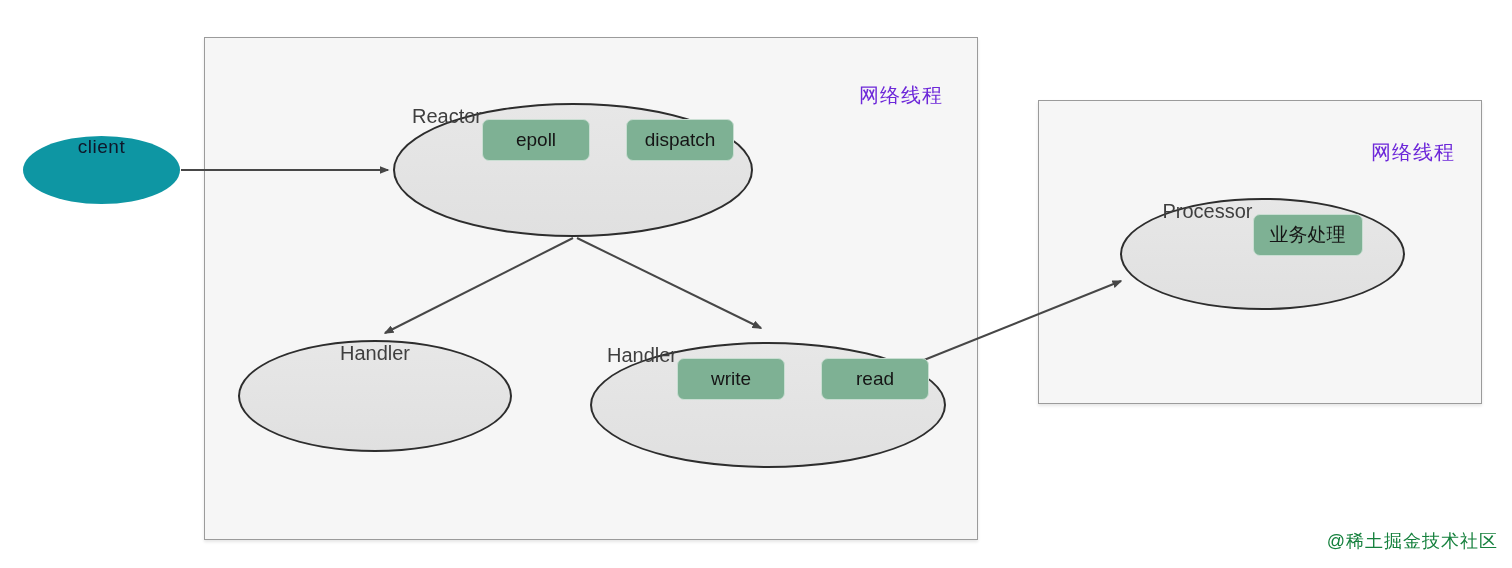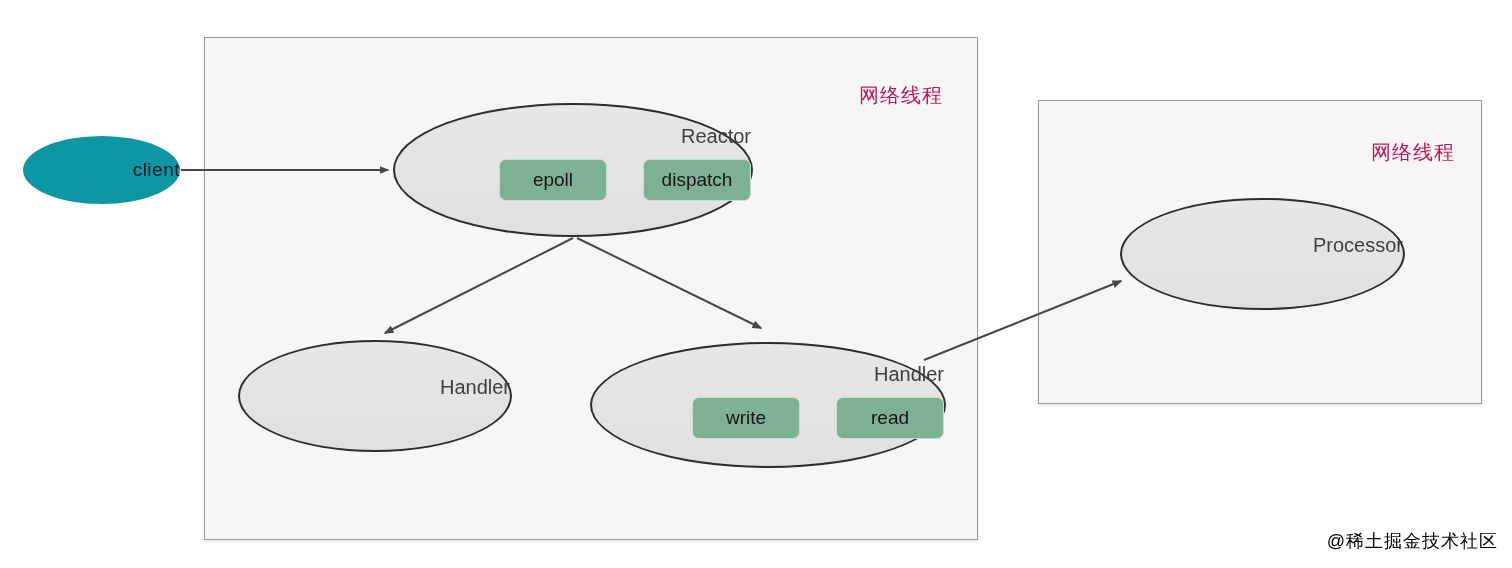--- a/index.html
+++ b/index.html
@@ -14,40 +14,40 @@
     background: #f6f6f6;
     border: 1px solid #9b9b9b;
     box-shadow: 0 2px 3px rgba(0,0,0,0.10);
     z-index: 1;
   }
   .region-network { left: 204px; top: 37px;  width: 774px; height: 503px; }
   .region-logic   { left: 1038px; top: 100px; width: 444px; height: 304px; }
   .region-label {
     position: absolute;
     font-size: 20px;
-    color: #be185d;
+    color: #6d28d9;
     letter-spacing: 1px;
     white-space: nowrap;
   }
   .region-network .region-label { right: 34px; top: 44px; }
   .region-logic   .region-label { right: 26px; top: 38px; }
 
   
   svg.arrows { position: absolute; left: 0; top: 0; z-index: 2; }
   svg.arrows path.edge { stroke: #474747; stroke-width: 2; fill: none; }
 
   
   .node {
     position: absolute;
     border-radius: 50%;
     background: linear-gradient(180deg, #e7e7e7 0%, #e0e0e0 100%);
     border: 2px solid #2d2d2d;
     display: flex;
-    flex-direction: column;
-    align-items: flex-end;
+    flex-direction: row;
+    align-items: flex-start;
     justify-content: center;
     z-index: 3;
   }
   .node-client {
     left: 23px; top: 136px; width: 157px; height: 68px;
     background: #0e96a3;
     border: none;
   }
   .node-client .client-label { color: #0f172a; font-size: 19px; letter-spacing: .5px; }
 
@@ -69,28 +69,29 @@
     padding: 0 16px;
     background: #7eb194;
     border: 1px solid #c9ded2;
     border-radius: 7px;
     display: flex;
     align-items: center;
     justify-content: center;
     font-size: 19px;
     color: #151515;
     white-space: nowrap;
+    margin-top: 14px;
   }
 
   .watermark {
     position: absolute;
     right: 14px;
     bottom: 15px;
     font-size: 18px;
-    color: #000000;
+    color: #15803d;
     letter-spacing: 1px;
     z-index: 4;
     white-space: nowrap;
   }
 </style>
 </head>
 <body>
 
 <div class="canvas">
 
@@ -133,17 +134,20 @@
   <div class="node node-handler">
     <div class="node-title">Handler</div>
     <div class="ops-row">
       <div class="op-pill">write</div>
       <div class="op-pill">read</div>
     </div>
   </div>
 
   <div class="node node-processor">
     <div class="node-title">Processor</div>
+    <div class="ops-row">
+      <div class="op-pill">业务处理</div>
+    </div>
   </div>
 
   <div class="watermark">@稀土掘金技术社区</div>
 
 </div>
 
 </body></html>

